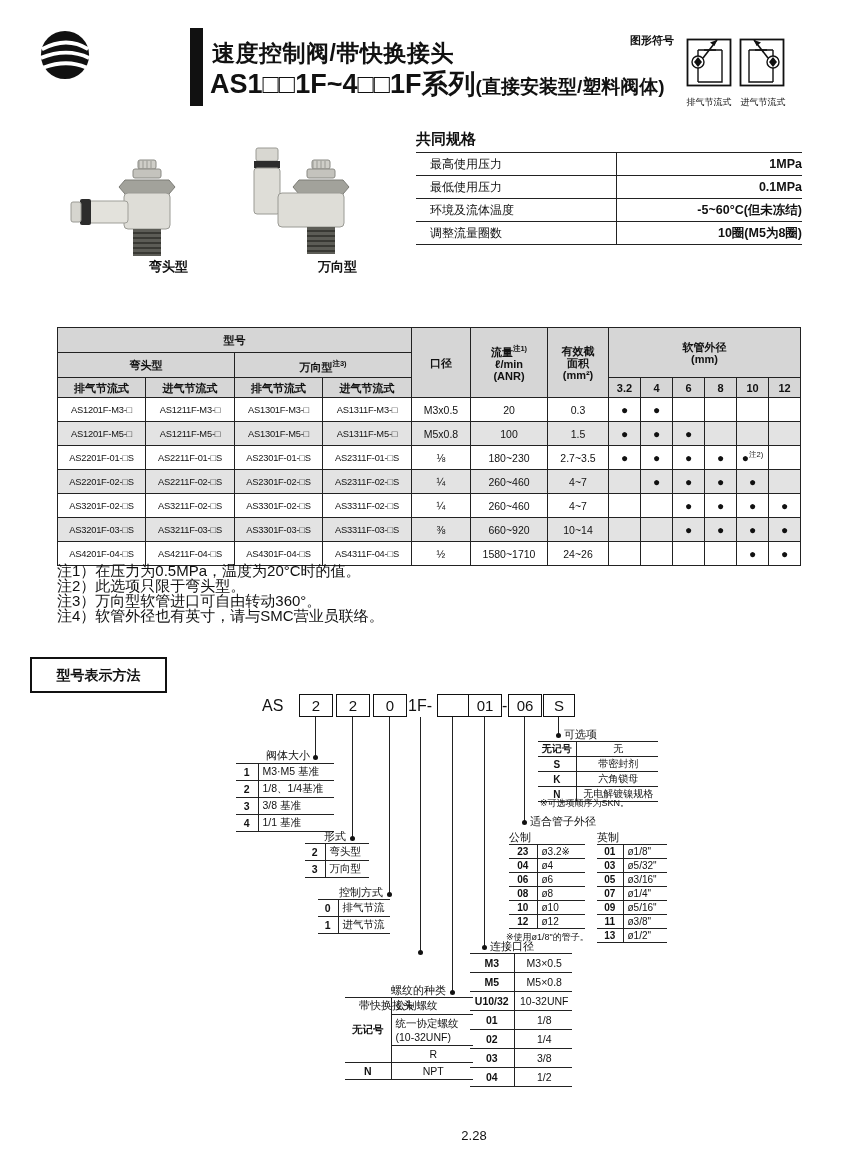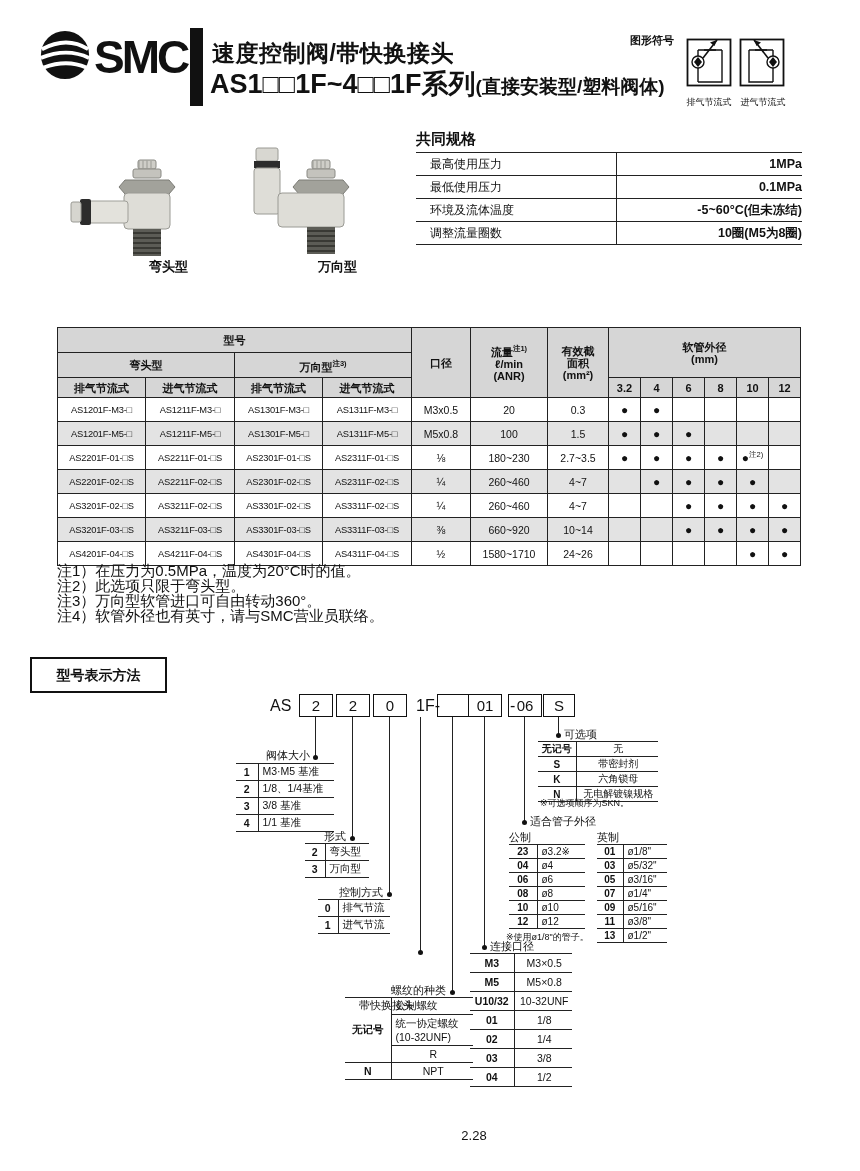--- a/index.html
+++ b/index.html
@@ -27,21 +27,21 @@
   .mt th,.mt td{border:1px solid #222;text-align:center;padding:0;overflow:hidden;}
   .mt thead th{background:#d6d6d6;font-size:11px;line-height:12px;font-weight:bold;}
   .mt tbody td{font-size:10.5px;height:23px;background:#fff;}
   .mt tbody tr.alt td{background:#e3e3e3;}
   .mt td.model{font-size:9.3px;letter-spacing:-0.2px;}
   .mt td.dot{font-size:12px;}
   
   .note-line{font-size:15px;line-height:15px;}
   
   #mn-box{width:133px;height:32px;border:2px solid #111;text-align:center;line-height:32px;font-size:14px;font-weight:bold;}
-  .code-txt{font-size:16px;line-height:24px;margin-left:8px;}
+  .code-txt{font-size:16px;line-height:24px;}
   .code-box{border:1.5px solid #111;width:32px;height:21px;text-align:center;font-size:15px;line-height:21px;}
   .vline{width:1px;background:#222;}
   .ldot{width:5px;height:5px;background:#111;border-radius:50%;}
   .leg-label{font-size:11px;white-space:nowrap;}
   .ra{text-align:right;}
   .lt{border-collapse:collapse;table-layout:fixed;}
   .lt td{border-top:1px solid #222;border-bottom:1px solid #222;font-size:10.5px;padding:0 2px;height:16px;}
   .lt td.code{border-right:1px solid #222;text-align:center;font-weight:bold;}
   .lt td.lbl{padding-left:4px;}
   .lt.small td{height:13px;font-size:10px;}
@@ -53,21 +53,20 @@
 <body>
 
 <div id="page">
 
   <svg class="abs" style="left:38px;top:28px" width="54" height="54" viewBox="0 0 56 56">
     <circle cx="28" cy="28" r="25" fill="#111"></circle>
     <path d="M4 22 Q30 8 52 22" stroke="#fff" stroke-width="4" fill="none"></path>
     <path d="M3 31 Q30 20 53 31" stroke="#fff" stroke-width="4" fill="none"></path>
     <path d="M6 41 Q30 32 50 41" stroke="#fff" stroke-width="4" fill="none"></path>
   </svg>
-  <div class="abs" id="logo-text" style="left:94px;top:34px">SMC</div>
   <div class="abs" id="hdr-bar" style="left:190px;top:28px"></div>
   <div class="abs" id="title1" style="left:212px;top:38px">速度控制阀/带快换接头</div>
   <div class="abs" id="title2" style="left:210px;top:66px">
     <span>AS1□□1F~4□□1F系列</span><span class="paren">(直接安装型/塑料阀体)</span>
   </div>
 
   <div class="abs" id="sym-label" style="left:630px;top:33px">图形符号</div>
   <svg class="abs" style="left:686px;top:38px" width="46" height="54" viewBox="0 0 46 54">
     <rect x="1.5" y="1.5" width="43" height="46" fill="none" stroke="#111" stroke-width="1.8"></rect>
     <path d="M12 44 V30 M12 18 V12 M12 12 H36 M36 12 V44 H12" fill="none" stroke="#111" stroke-width="1.4"></path>

